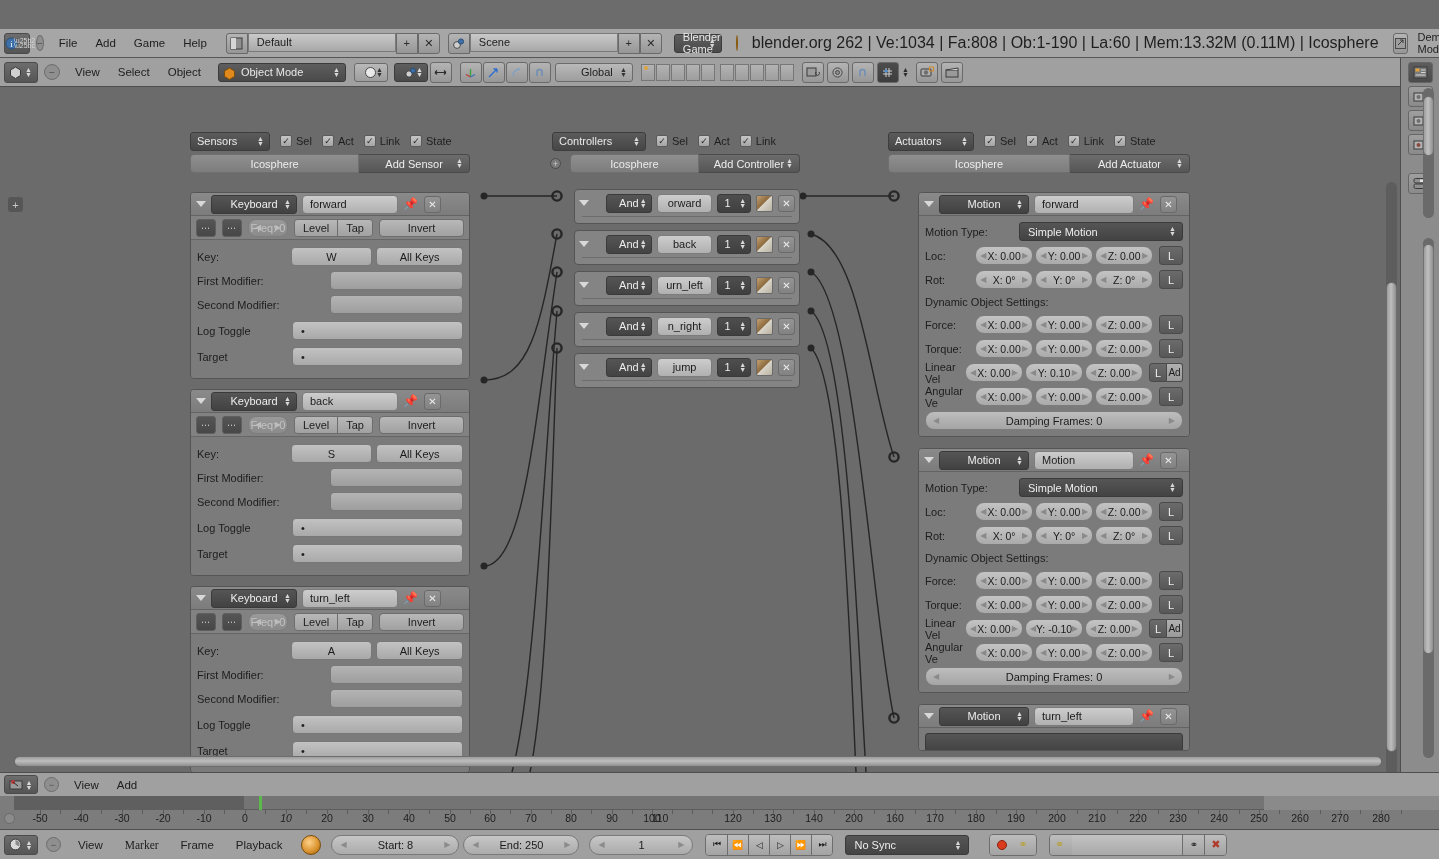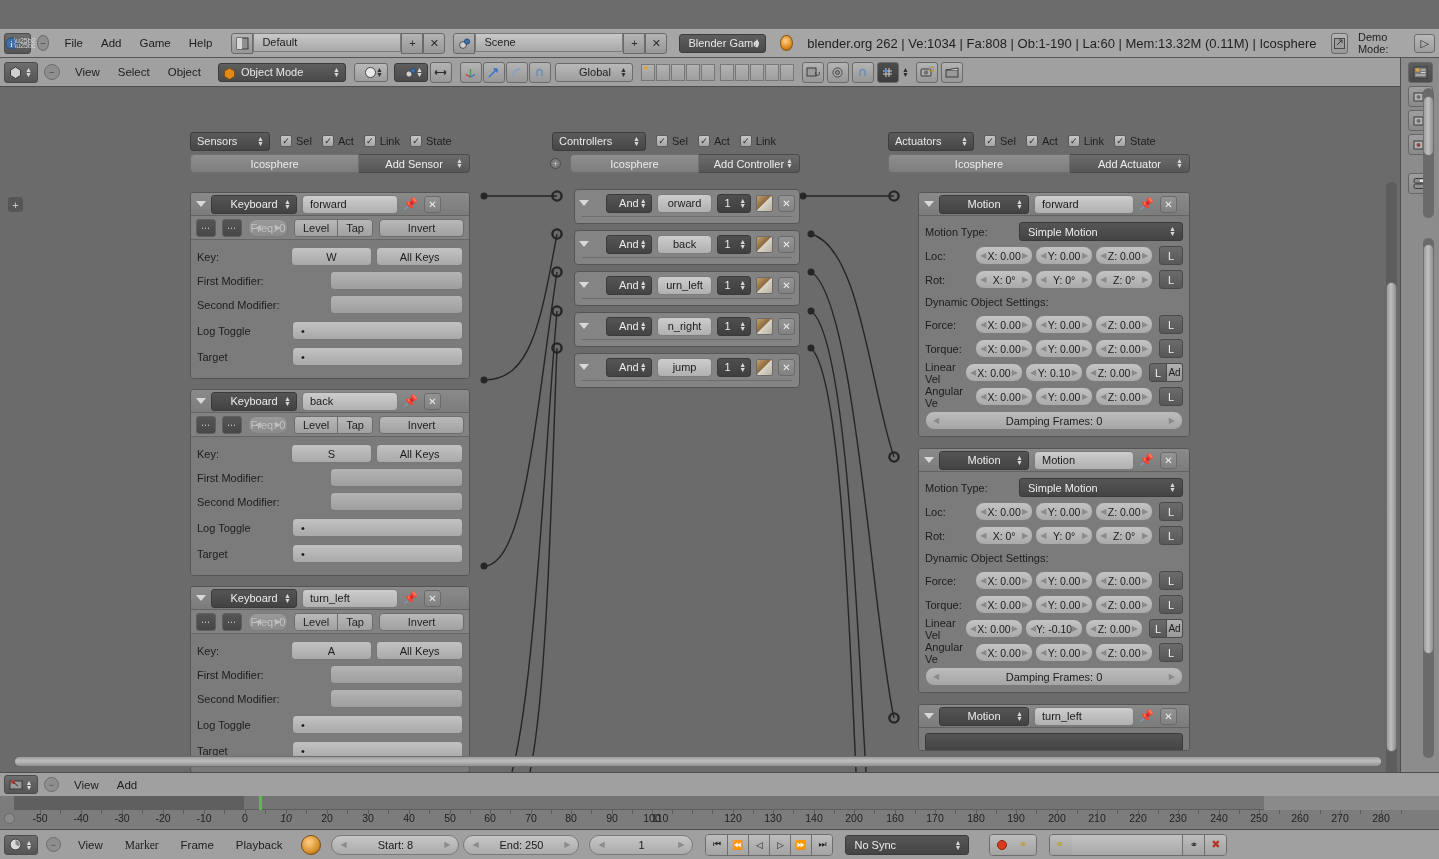--- a/index.html
+++ b/index.html
@@ -401,21 +401,21 @@
 
     <div class="btn dark" style="width:110px;margin-left:12px;justify-content:flex-start;padding-left:8px;position:relative;">
       <span>Blender Game</span>
       <span class="spin" style="position:absolute;right:4px;top:3px;">
           <i>▲</i>
           <i>▼</i>
         </span>
     </div>
 
     <div style="width:16px;height:16px;margin-left:14px;border-radius:50%;background:radial-gradient(circle at 40% 35%,#ffd089,#e08a1e 60%,#9d5c0a);border:1px solid #8a5a10;"></div>
-    <div style="margin-left:8px;color:#1f1f1f;font-size:13px;white-space:nowrap;padding-left:6px;">blender.org 262 | Ve:1034 | Fa:808 | Ob:1-190 | La:60 | Mem:13.32M (0.11M) | Icosphere</div>
+    <div style="margin-left:8px;color:#1f1f1f;font-size:16px;white-space:nowrap;padding-left:6px;">blender.org 262 | Ve:1034 | Fa:808 | Ob:1-190 | La:60 | Mem:13.32M (0.11M) | Icosphere</div>
 
     <div class="iconbtn" style="margin-left:14px;">
       <svg width="13" height="13" viewBox="0 0 13 13">
           <rect x="1.5" y="1.5" width="10" height="10" fill="#9d9d9d" stroke="#4a4a4a"></rect>
           <path d="M4 8 L9 3 M9 3 H6 M9 3 V6" stroke="#3a3a3a" fill="none"></path>
         </svg>
     </div>
     <div style="margin-left:10px;color:#1f1f1f;font-size:11px;">Demo Mode:</div>
     <div class="btn" style="width:26px;margin-left:8px;">▷</div>
   </div>
@@ -495,21 +495,21 @@
             <path d="M3 10 A7 7 0 0 1 10 3" stroke="#7e9fc6" stroke-width="1.4" fill="none"></path>
           </svg>
       </div>
       <div class="iconbtn">
         <svg width="13" height="13" viewBox="0 0 13 13">
             <path d="M4 10 V6 A2.5 2.5 0 0 1 9 6 V10" stroke="#6f8fb5" stroke-width="1.6" fill="none"></path>
           </svg>
       </div>
     </div>
 
-    <div class="btn" style="width:78px;margin-left:4px;justify-content:center;padding-left:2px;position:relative;">
+    <div class="btn" style="width:78px;margin-left:4px;justify-content:flex-start;padding-left:25px;position:relative;">
       <span>Global</span>
       <span class="spin" style="position:absolute;right:4px;top:3px;color:#333;">
           <i>▲</i>
           <i>▼</i>
         </span>
     </div>
 
     <div class="hdr-ico-grid" style="margin-left:8px;">
       <div style="position:relative;">
         <span style="position:absolute;left:2px;top:1px;width:4px;height:4px;border-radius:50%;background:#e0a23c;"></span>

